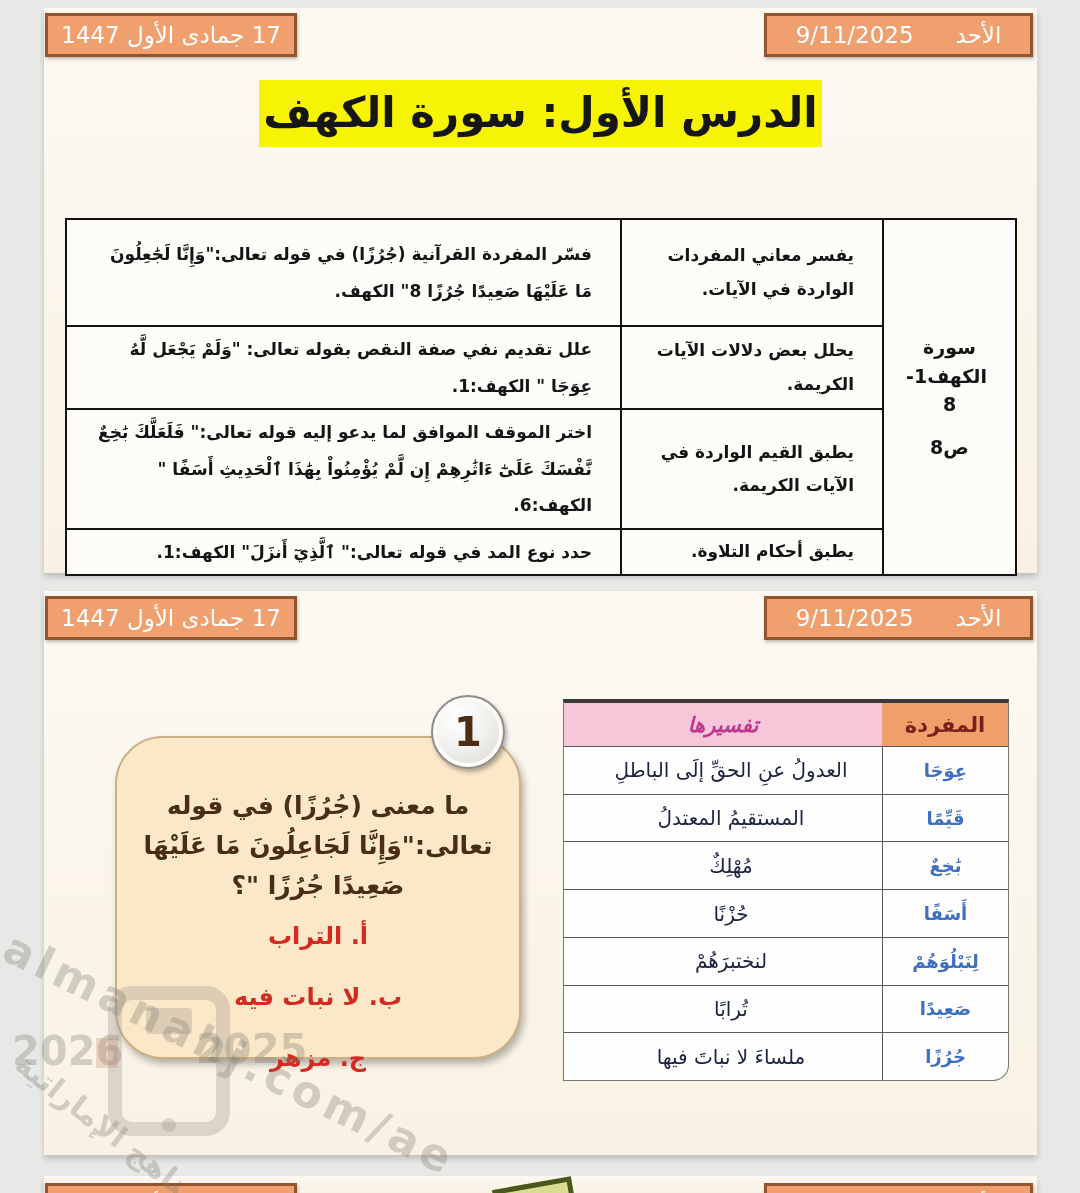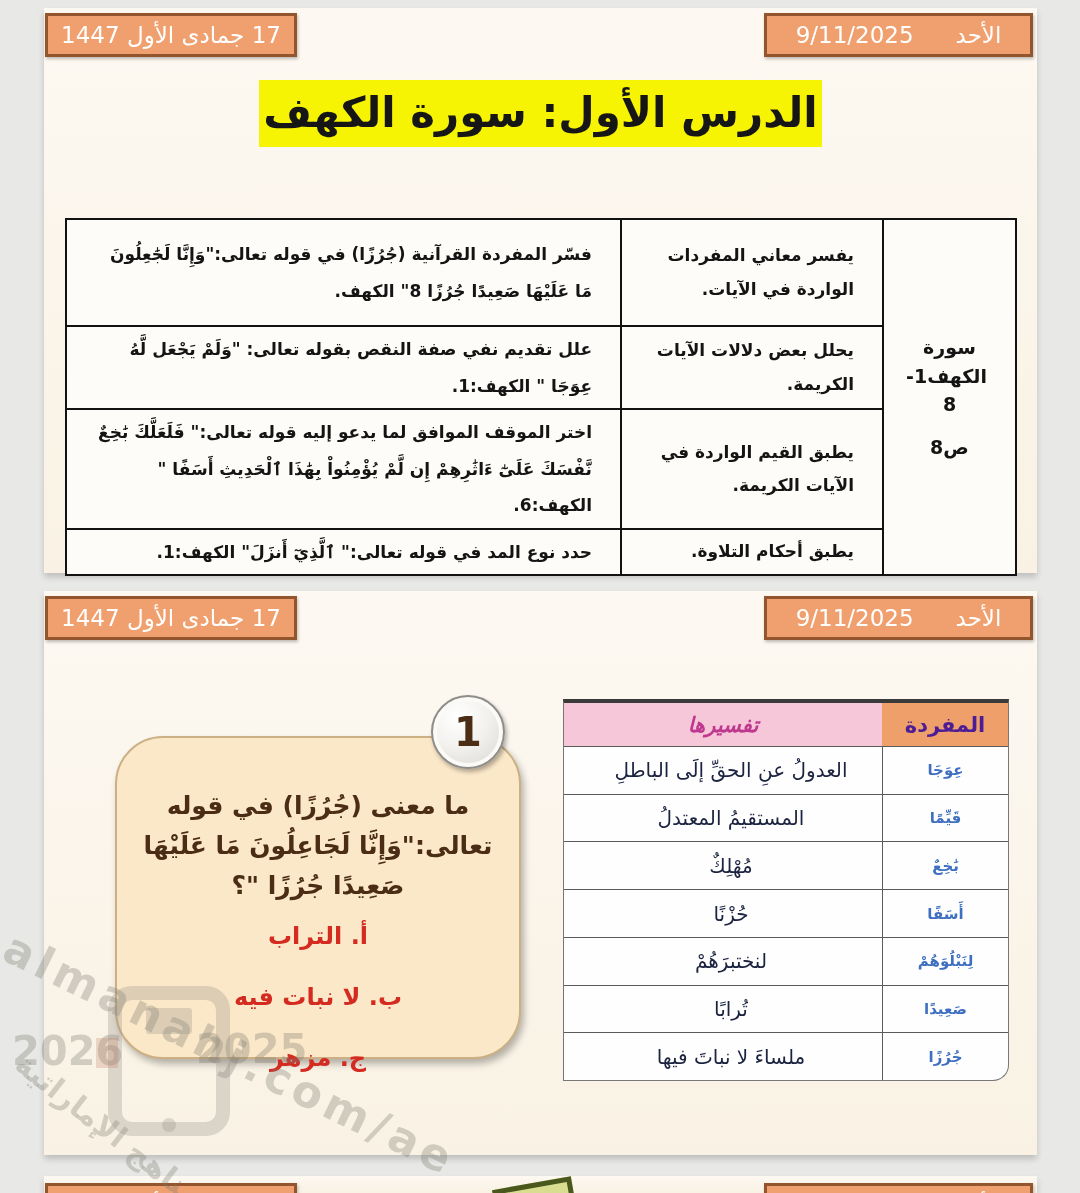--- a/index.html
+++ b/index.html
@@ -87,32 +87,32 @@
   
   .vocab {
     position:absolute; left:519px; top:108px; width:446px; height:382px;
     background:#fefefe; border:1.5px solid #777; border-top:4px solid #3a3a3a;
     border-radius: 0 0 16px 0;
     display:flex; flex-direction:column; direction:rtl; z-index:3;
     overflow:hidden;
   }
   .vhead { display:flex; height:43px; font-weight:bold; font-size:21px; flex:none; }
   .vhead-word {
-    width:126px; background: var(--salmon, #efa06a); color:#4c1d95;
+    width:126px; background: var(--salmon, #efa06a); color:#7f1d1d;
     display:flex; align-items:center; justify-content:center;
   }
   .vhead-mean {
     flex:1; background: var(--pink, #f6c6d9); color: var(--pink_text, #bf388f);
     display:flex; align-items:center; justify-content:center;font-style:italic;
   }
   .vrow { flex:1; display:flex; border-top:1.5px solid #5a5a5a; }
   .vword {
     width:126px; border-left:1.5px solid #5a5a5a;
     display:flex; align-items:center; justify-content:center;
-    color: var(--word_blue, #3f6fc0); font-size:15px; font-weight:bold;
+    color: var(--word_blue, #3f6fc0); font-size:18px; font-weight:bold;
   }
   .vmean {
     flex:1; display:flex; align-items:center; justify-content:center;
     color:#1b2340; font-size:20px;margin-left:16px;
   }
 
   
   .wm-layer { position:absolute; inset:0; z-index:5; pointer-events:none; }
   .wm { position:absolute; color: rgba(125,120,112,0.32); font-weight:bold; }
   .wm-site { left:18px; top:922px; font-size:44px; letter-spacing:5px;

